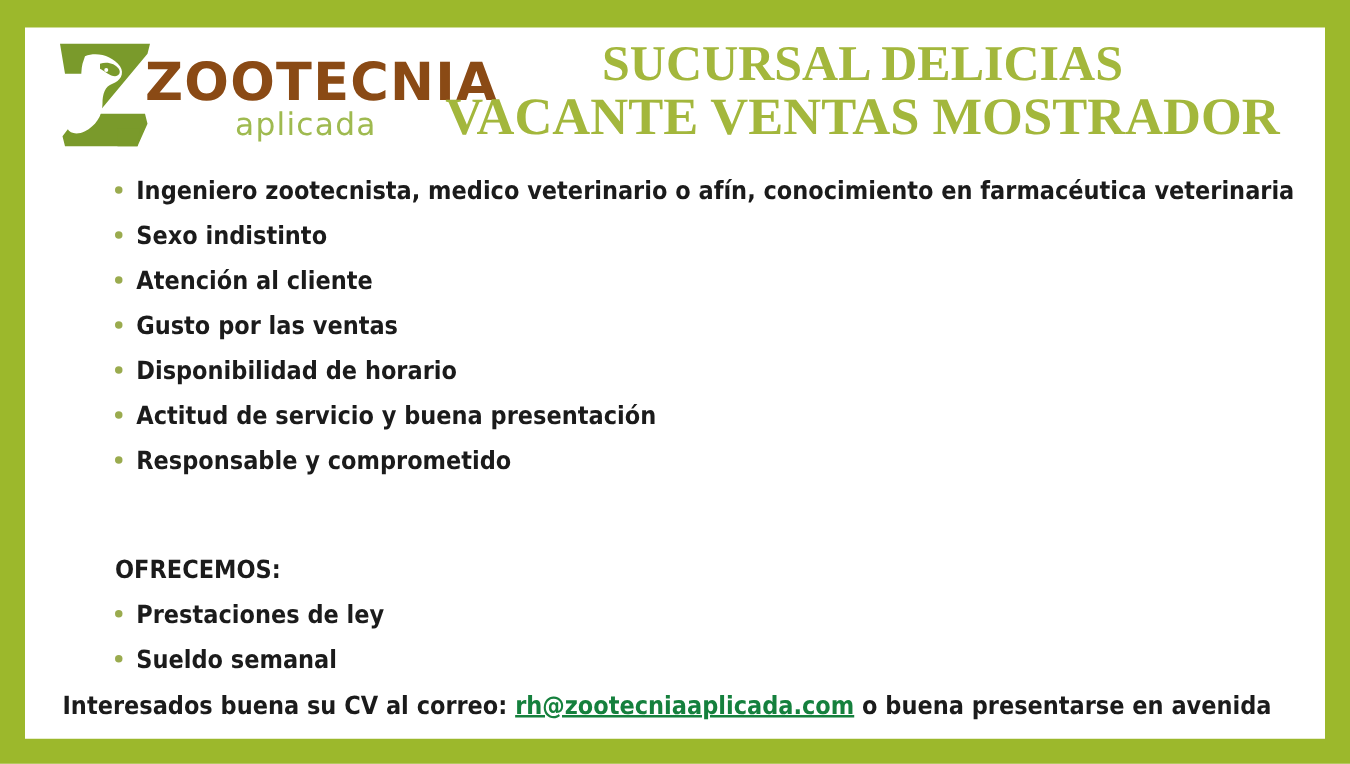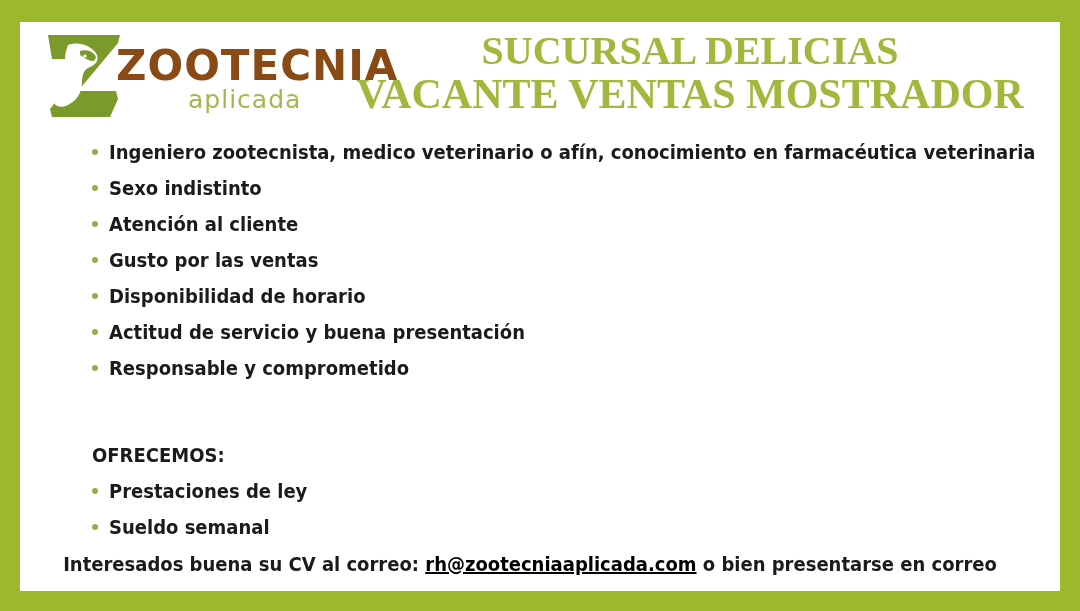--- a/index.html
+++ b/index.html
@@ -158,21 +158,21 @@
     width: 960px;
     text-align: center;
     font-family: "DejaVu Sans Condensed", "Liberation Sans Narrow", "Liberation Sans", sans-serif;
     font-size: 20px;
     font-weight: bold;
     color: #1b1b1b;
     line-height: 31px;
   }
   #footer-email {
     text-decoration: underline;
-    color: #000000;
+    color: #15803d;
   }
   .footer-line {
     white-space: nowrap;
   }
 </style>
 </head>
 <body>
 
 <div id="poster">
   <div id="poster-inner">
@@ -251,17 +251,17 @@
       </div>
 
       <div class="bullet-row">
         <span class="bullet-dot"></span>
         <span class="bullet-text">Sueldo semanal</span>
       </div>
 
     </div>
 
     <div id="footer">
-      <div class="footer-line"><span>Interesados buena su CV al correo: </span><span id="footer-email">rh@zootecniaaplicada.com</span><span> o bien presentarse en correo</span></div>
+      <div class="footer-line"><span>Interesados buena su CV al correo: </span><span id="footer-email">rh@zootecniaaplicada.com</span><span> o buena presentarse en avenida</span></div>
     </div>
 
   </div>
 </div>
 
 </body></html>

